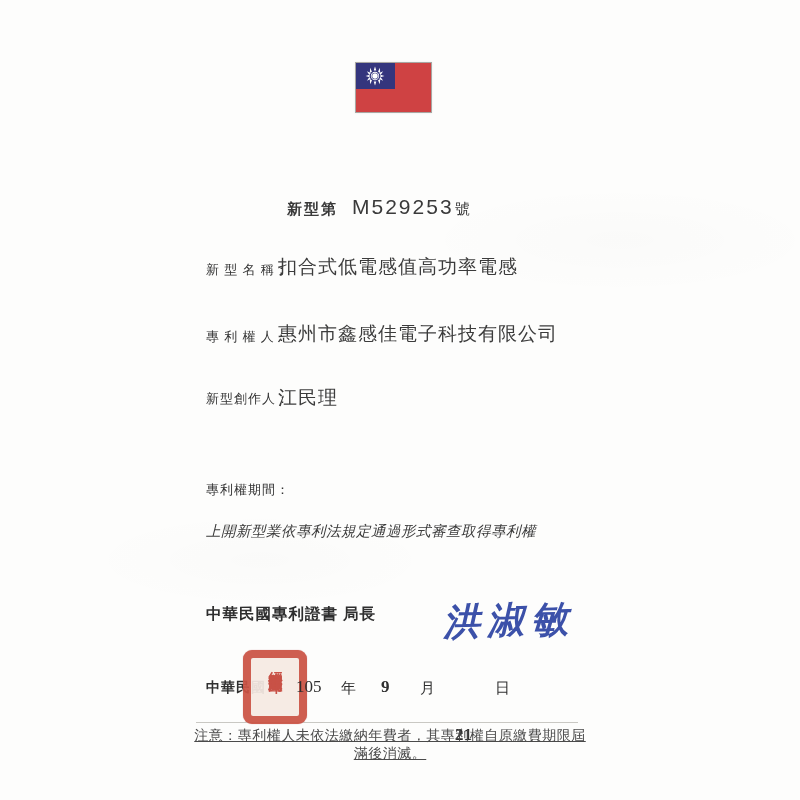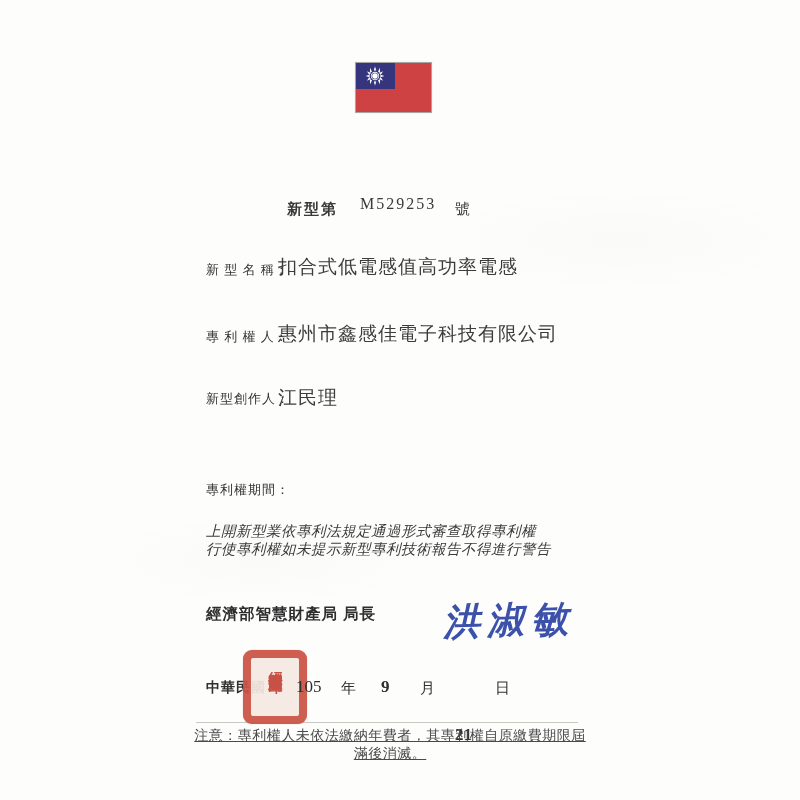--- a/index.html
+++ b/index.html
@@ -48,21 +48,21 @@
     text-align: center;
     font-size: 31px;
     font-weight: 700;
     letter-spacing: 7px;
     color: #2b2b2b;
   }
 
   
   .number-line { position: absolute; left: 0; top: 0; width: 800px; }
   .num-prefix { position: absolute; left: 287px; top: 200px; font-size: 15px; color: #3a3a3a; letter-spacing: 2px; font-weight: bold; }
-  .num-value  { position: absolute; left: 360px; top: 195px; font-size: 16px; color: #3a3a3a; letter-spacing: 2px; font-family: Liberation Serif, serif; }
+  .num-value  { position: absolute; left: 352px; top: 195px; font-size: 21px; color: #3a3a3a; letter-spacing: 2px; font-family: Liberation Sans, sans-serif; }
   .num-suffix { position: absolute; left: 455px; top: 200px; font-size: 15px; color: #3a3a3a; }
 
   
   .field-label {
     position: absolute;
     left: 206px;
     font-size: 13px;
     color: #333;
     letter-spacing: 1px;
     white-space: nowrap;
@@ -212,24 +212,23 @@
   <span class="field-label" style="top:328px">專 利 權 人：</span>
   <span class="field-value" style="top:321px">惠州市鑫感佳電子科技有限公司</span>
 
   <span class="field-label" style="top:390px">新型創作人：</span>
   <span class="field-value" style="top:385px">江民理</span>
 
   <span class="field-label" style="top:481px">專利權期間：</span>
 
   <div class="notice">
     <div>上開新型業依專利法規定通過形式審查取得專利權</div>
-    <div>行使專利權如未提示新型專利技術報告不得進行警告</div>
-  </div>
-
-  <div class="issuer">經濟部智慧財產局 局長</div>
+  </div>
+
+  <div class="issuer">中華民國專利證書 局長</div>
   <div class="signature">洪淑敏</div>
 
   <div class="seal">
     <div class="seal-inner">
       <div class="seal-text">經濟部智慧財產局印</div>
     </div>
   </div>
 
   <span class="date-part d-era">中華民國</span>
   <span class="date-part d-year">105</span>

